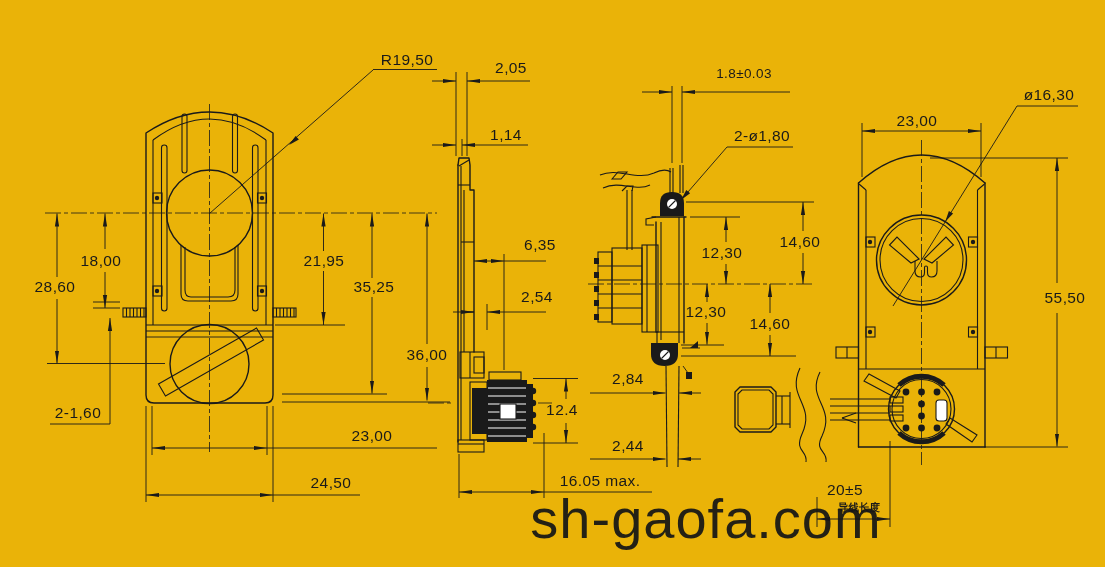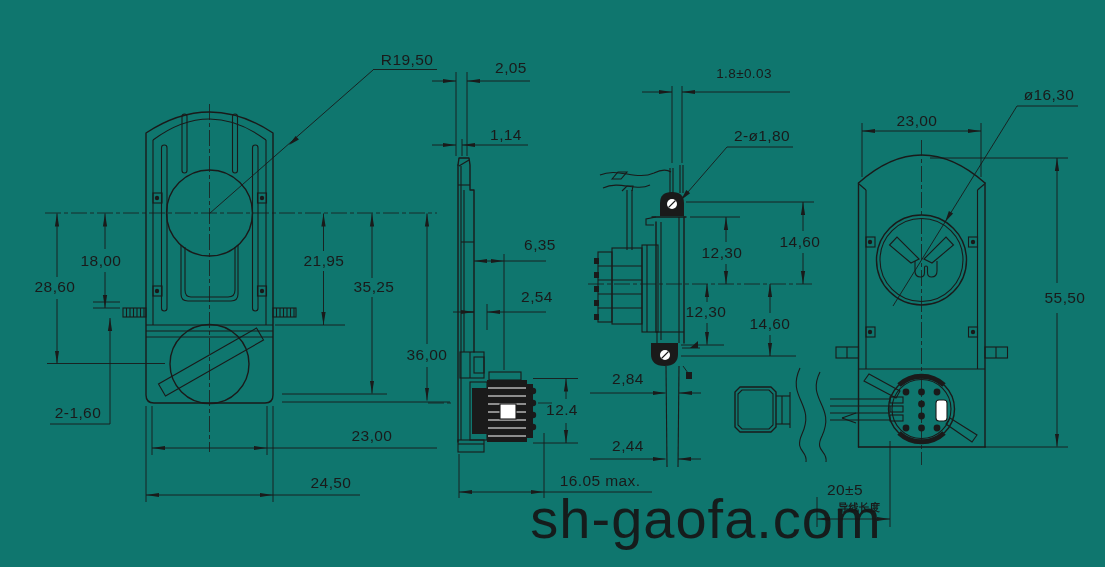--- a/index.html
+++ b/index.html
@@ -1,16 +1,16 @@
 <!DOCTYPE html>
 <html><head>
 <meta charset="utf-8">
 <style>
   html,body{margin:0;padding:0;background:#fff;}
-  .stage{position:relative;width:1105px;height:567px;background:#0f766e;overflow:hidden;
+  .stage{position:relative;width:1105px;height:567px;background:#eab308;overflow:hidden;
          font-family:"Liberation Sans",sans-serif;}
   svg{position:absolute;left:0;top:0;}
   .obj{stroke:#1a1a1a;stroke-width:1.4;fill:none;stroke-linecap:round;stroke-linejoin:round;}
   .obj2{stroke:#1a1a1a;stroke-width:1.1;fill:none;}
   .thin{stroke:#1a1a1a;stroke-width:0.9;fill:none;}
   .cl{stroke:#1a1a1a;stroke-width:0.8;fill:none;stroke-dasharray:16 3 4 3;}
   .blk{fill:#1a1a1a;stroke:none;}
   .wht{fill:#ffffff;stroke:none;}
   .dim{font-family:"Liberation Sans",sans-serif;font-size:15.5px;fill:#1a1a1a;
        text-anchor:middle;letter-spacing:0.4px;}

